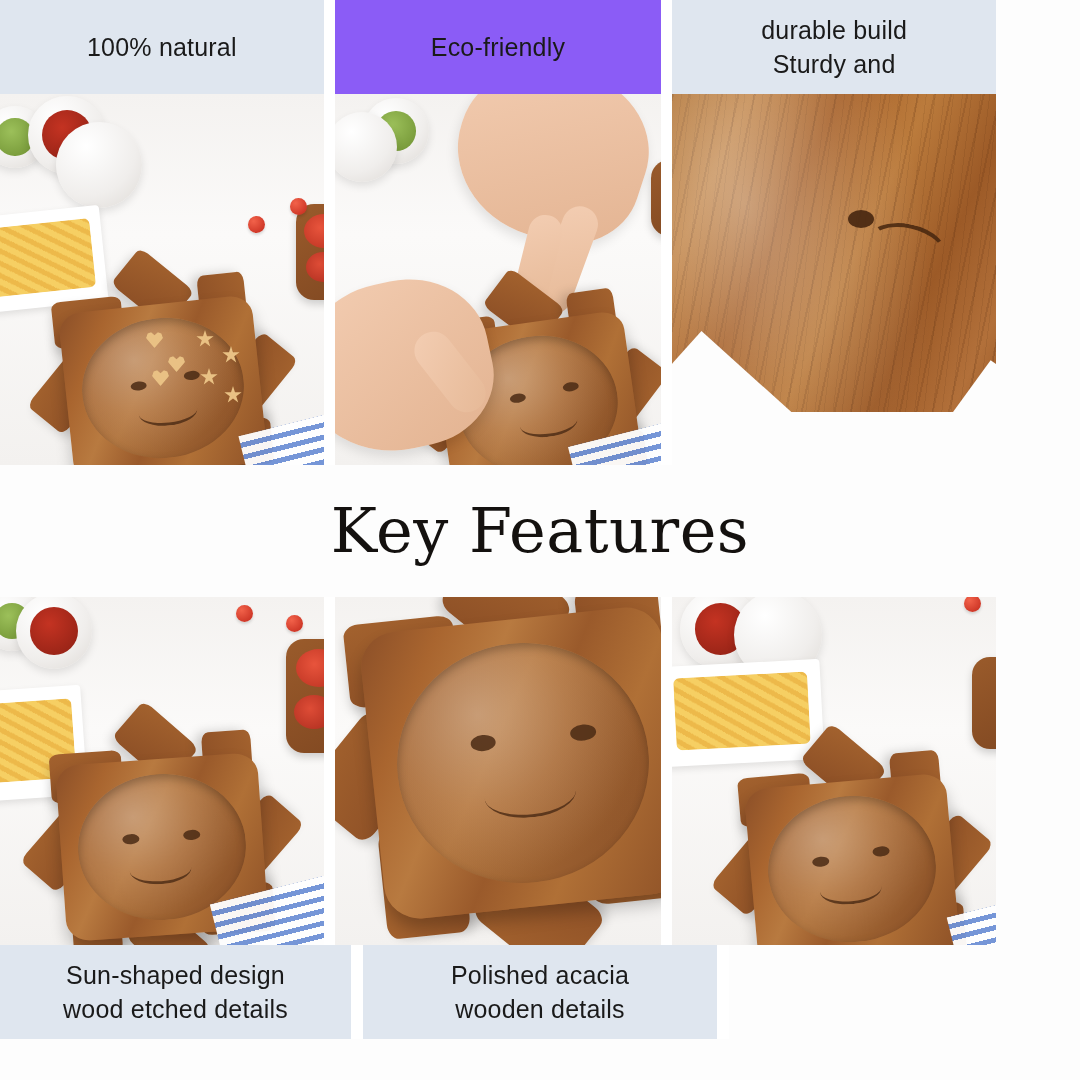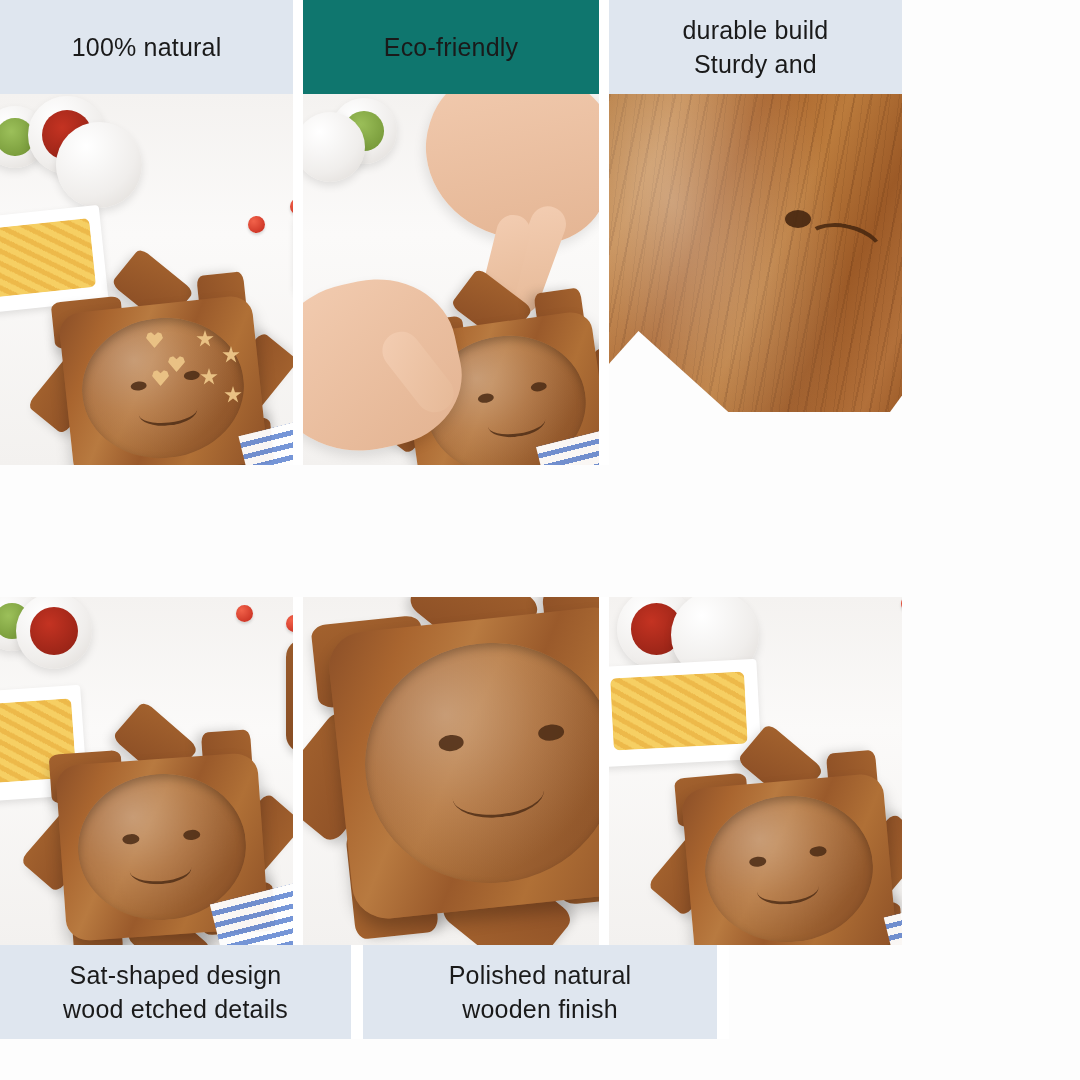--- a/index.html
+++ b/index.html
@@ -16,21 +16,21 @@
   .page {
     position: relative;
     width: 1080px;
     height: 1080px;
     background: #fdfdfd;
   }
 
   
   .row {
     display: flex;
-    width: 902px;
+    width: 996px;
   }
   .cell {
     position: relative;
     overflow: hidden;
   }
   .col-left   { width: 351px; }
   .col-mid    { width: 354px; }
   .col-right  { width: 351px; }
   .gap-v      { width: 12px; background: #ffffff; }
 
@@ -43,21 +43,21 @@
     text-align: center;
     font-size: 25px;
     line-height: 34px;
     color: #1a1a1a;
     font-family: "Liberation Sans", sans-serif;
     letter-spacing: 0.2px;
     padding: 0 8px;
     box-sizing: border-box;
   }
   .cap-blue  { background: #dfe6ef; }
-  .cap-peach { background: #0f766e; }
+  .cap-peach { background: #8b5cf6; }
 
   
   .photo {
     height: 371px;
     position: relative;
     background: #f6f4f2;
     overflow: hidden;
   }
   .photo-bottom { height: 348px; }
 
@@ -409,20 +409,21 @@
       <div class="wood-gloss"></div>
       <div class="closeup-eye" style="left:176px; top:116px;"></div>
       <div class="closeup-brow" style="left:192px; top:130px;"></div>
       <div class="closeup-notch" style="left:-40px; top:268px; width:150px; height:150px; transform:rotate(42deg);"></div>
       <div class="closeup-notch" style="left:0px; top:318px; width:360px; height:80px;"></div>
       <div class="closeup-notch" style="left:268px; top:292px; width:130px; height:130px; transform:rotate(36deg);"></div>
     </div>
   </div>
 
   <div class="title-band">
+    <div class="main-title">Key Features</div>
   </div>
 
   <div class="row">
 
     <div class="cell col-left photo photo-bottom">
       <div class="counter"></div>
 
       <div class="bowl green" style="left:-18px; top:-6px; width:60px; height:60px;"></div>
       <div class="bowl sauce" style="left:16px; top:-4px; width:76px; height:76px;"></div>
       <div class="tomato" style="left:236px; top:8px;"></div>
@@ -511,27 +512,27 @@
         </div>
       </div>
 
       <div class="towel" style="left:282px; top:300px; width:160px; height:80px;"></div>
     </div>
   </div>
 
   <div class="row">
     <div class="cell col-left caption cap-blue">
       <div>
-        <div>Sat-shaped design</div>
+        <div>Sun-shaped design</div>
         <div>wood etched details</div>
       </div>
     </div>
     <div class="gap-v"></div>
     <div class="cell col-mid caption cap-blue">
       <div>
-        <div>Polished natural</div>
-        <div>wooden finish</div>
+        <div>Polished acacia</div>
+        <div>wooden details</div>
       </div>
     </div>
     <div class="gap-v"></div>
   </div>
 
 </div>
 
 </body></html>

